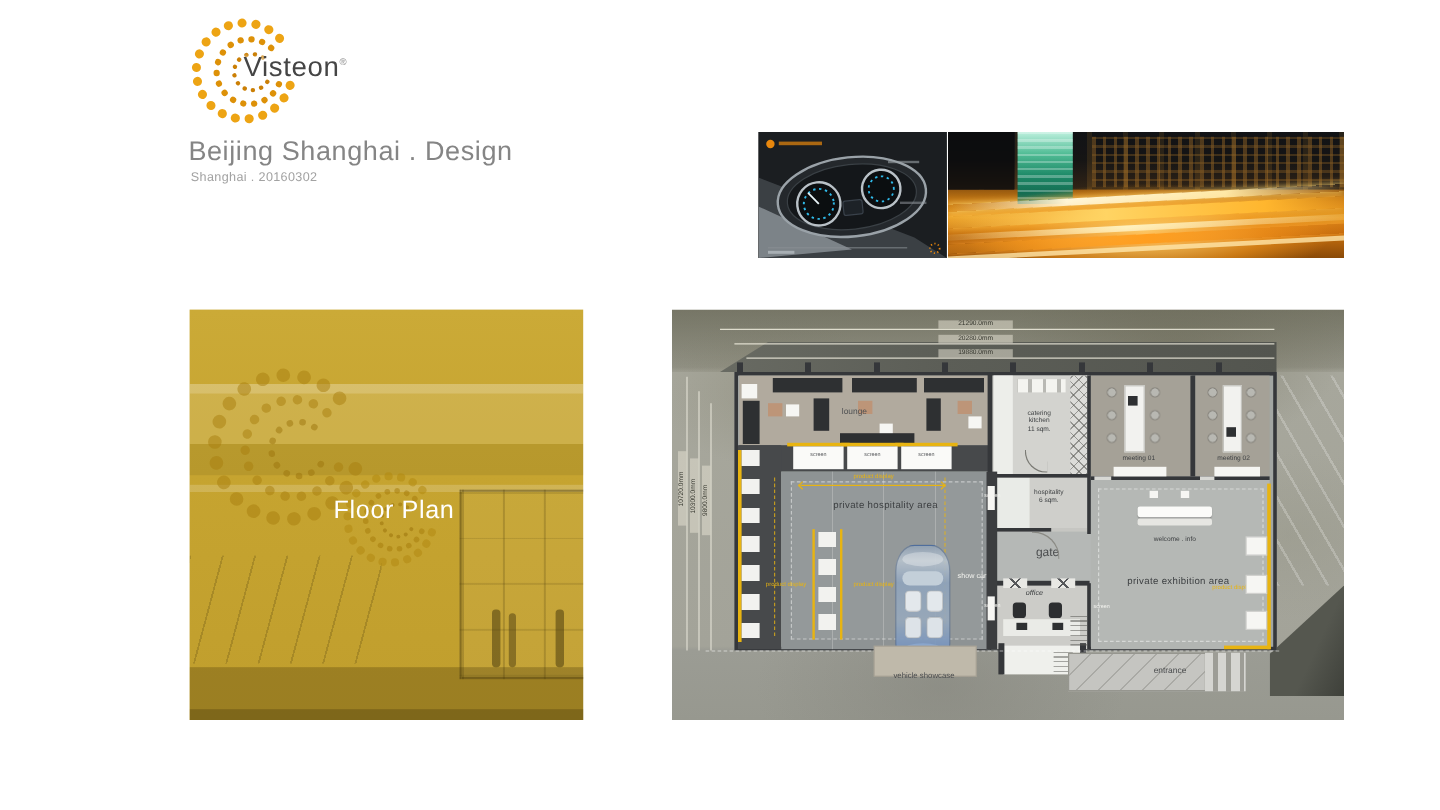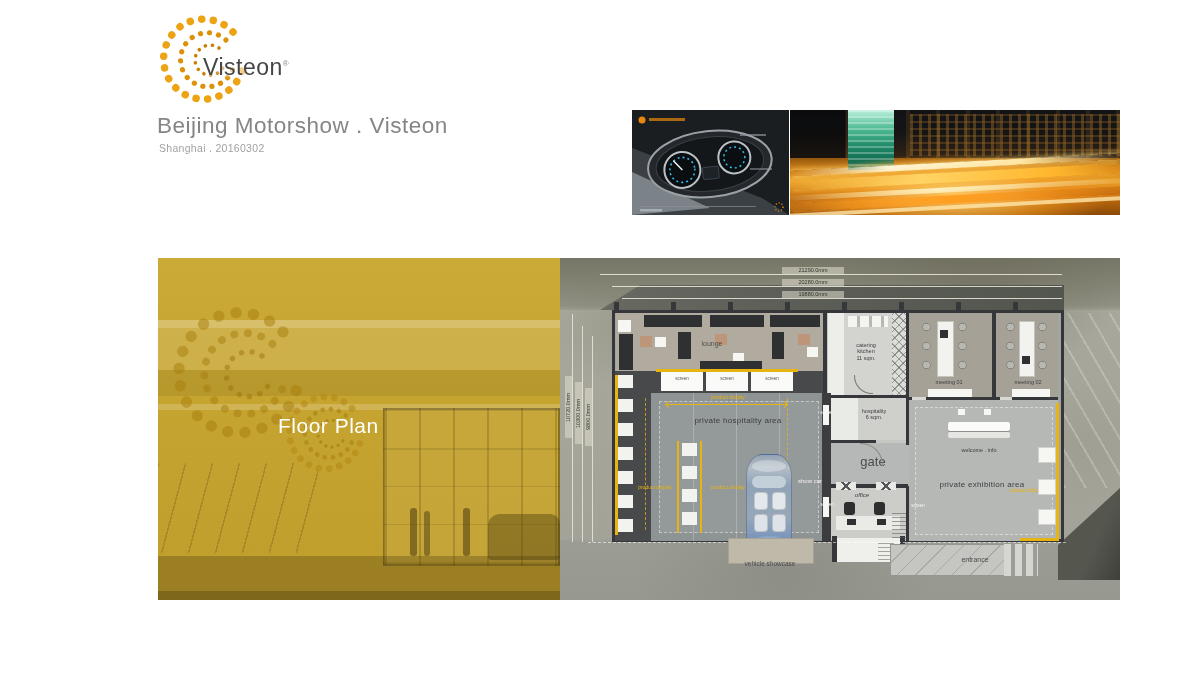--- a/index.html
+++ b/index.html
@@ -27,24 +27,24 @@
 
 <div class="slide">
 
   <svg class="abs" style="left:153px;top:6px;" width="100" height="100" viewBox="0 0 100 100">
     <g fill="none" stroke-linecap="round">
       <path d="M80,26 A40,40 0 1 0 90,60" stroke="#eda414" stroke-width="7.5" stroke-dasharray="0.1 11.5"></path>
       <path d="M73,34 A27,27 0 1 0 81,59" stroke="#dd9108" stroke-width="5.2" stroke-dasharray="0.1 9"></path>
       <path d="M66,42 A15,15 0 1 0 72,56" stroke="#cb7f05" stroke-width="3.6" stroke-dasharray="0.1 7"></path>
     </g>
   </svg>
-  <div class="abs" style="left:203px;top:54px;font-size:23px;color:#454545;letter-spacing:.5px;text-shadow:0 0 4px #fff,0 0 4px #fff;">
+  <div class="abs" style="left:203px;top:42px;font-size:23px;color:#454545;letter-spacing:.5px;text-shadow:0 0 4px #fff,0 0 4px #fff;">
     <span>Visteon</span><sup style="font-size:8px;color:#8a8a8a;">®</sup>
   </div>
-  <div class="abs title" style="left:157px;top:113px;font-size:22.5px;color:#858585;">Beijing Motorshow . Visteon</div>
+  <div class="abs title" style="left:157px;top:113px;font-size:22.5px;color:#858585;">Beijing Shanghai . Design</div>
   <div class="abs" style="left:159px;top:142px;font-size:10.5px;color:#a2a2a2;letter-spacing:.3px;">Shanghai . 20160302</div>
 
   <div class="abs" style="left:632px;top:110px;width:157px;height:105px;overflow:hidden;background:#1b1e21;">
     <svg width="157" height="105" viewBox="0 0 157 105">
       <rect width="157" height="105" fill="#1b1e21"></rect>
       <polygon points="0,38 130,88 157,105 0,105" fill="#565c62" opacity=".55"></polygon>
       <polygon points="0,62 78,98 0,105" fill="#8d949a" opacity=".8"></polygon>
       <g transform="rotate(-6 78 55)">
         <ellipse cx="78" cy="54" rx="62" ry="33" fill="#24282c" stroke="#9aa2a8" stroke-width="2"></ellipse>
         <ellipse cx="78" cy="54" rx="54" ry="27" fill="#14171a" stroke="#3a4045" stroke-width="1"></ellipse>
@@ -69,21 +69,21 @@
     <div class="abs" style="left:58px;top:0;width:46px;height:60px;background:repeating-linear-gradient(180deg,rgba(255,255,255,.28) 0 2px,rgba(255,255,255,0) 2px 6px),linear-gradient(180deg,#bdf0de 0%,#52bd96 30%,#1e8a68 60%,#0d5c46 100%);"></div>
     <div class="abs" style="left:120px;top:4px;width:210px;height:42px;opacity:.5;background:repeating-linear-gradient(90deg,rgba(240,160,50,.55) 0 3px,rgba(0,0,0,0) 3px 9px),repeating-linear-gradient(180deg,rgba(240,160,50,.4) 0 2px,rgba(0,0,0,0) 2px 7px);"></div>
     <div class="abs" style="left:0;top:38px;width:330px;height:67px;background:radial-gradient(60% 80% at 50% 70%,rgba(255,215,120,.95),rgba(240,150,30,.6) 50%,rgba(240,150,30,0) 78%);"></div>
     <div class="abs" style="left:0;top:52px;width:330px;height:6px;transform:skewY(-3deg);background:linear-gradient(90deg,rgba(255,246,216,0),#fff6d8 30%,#ffe9a8 70%,rgba(255,233,168,0));box-shadow:0 0 6px rgba(255,220,120,.9);"></div>
     <div class="abs" style="left:0;top:62px;width:330px;height:10px;transform:skewY(-3deg);background:linear-gradient(90deg,rgba(255,200,80,.2),#ffd463 40%,#ffb62e 80%,rgba(255,170,40,.3));box-shadow:0 0 8px rgba(255,190,70,.8);"></div>
     <div class="abs" style="left:0;top:77px;width:330px;height:5px;transform:skewY(-3deg);background:linear-gradient(90deg,rgba(255,241,192,.1),#fff1c0 45%,rgba(255,241,192,.15));"></div>
     <div class="abs" style="left:0;top:85px;width:330px;height:8px;transform:skewY(-3deg);background:linear-gradient(90deg,rgba(255,160,40,.3),#ff9e1f 50%,rgba(200,100,10,.4));box-shadow:0 0 6px rgba(255,160,50,.8);"></div>
     <div class="abs" style="left:0;top:95px;width:330px;height:4px;transform:skewY(-3deg);background:rgba(255,230,170,.8);"></div>
   </div>
 
-  <div class="abs" style="left:158px;top:258px;width:402px;height:342px;overflow:hidden;background:linear-gradient(180deg,#cbaa37 0%,#c6a430 40%,#c09e2d 100%);">
+  <div class="abs" style="left:158px;top:258px;width:328px;height:342px;overflow:hidden;background:linear-gradient(180deg,#cbaa37 0%,#c6a430 40%,#c09e2d 100%);">
     <div class="abs" style="left:0;top:62px;width:402px;height:8px;background:rgba(255,255,255,.28);"></div>
     <div class="abs" style="left:0;top:70px;width:402px;height:42px;background:rgba(255,255,255,.12);"></div>
     <div class="abs" style="left:0;top:112px;width:402px;height:26px;background:rgba(60,45,5,.10);"></div>
     <div class="abs" style="left:0;top:146px;width:402px;height:6px;background:rgba(255,255,255,.18);"></div>
     <div class="abs" style="left:0;top:205px;width:160px;height:90px;background:repeating-linear-gradient(105deg,rgba(70,55,10,.22) 0 1.5px,rgba(0,0,0,0) 1.5px 26px);"></div>
     <div class="abs" style="left:225px;top:150px;width:177px;height:158px;border:2px solid rgba(70,55,10,.35);box-sizing:border-box;background:repeating-linear-gradient(90deg,rgba(70,55,10,.22) 0 2px,rgba(0,0,0,0) 2px 34px),repeating-linear-gradient(180deg,rgba(70,55,10,.15) 0 1.5px,rgba(0,0,0,0) 1.5px 38px),rgba(255,255,255,.05);"></div>
     <div class="abs" style="left:252px;top:250px;width:7px;height:48px;border-radius:3px;background:rgba(75,60,15,.55);"></div>
     <div class="abs" style="left:266px;top:253px;width:6px;height:45px;border-radius:3px;background:rgba(75,60,15,.5);"></div>
     <div class="abs" style="left:305px;top:250px;width:7px;height:48px;border-radius:3px;background:rgba(75,60,15,.55);"></div>
     <div class="abs" style="left:330px;top:256px;width:72px;height:46px;border-radius:12px 10px 4px 4px;background:rgba(80,66,16,.45);"></div>
@@ -231,21 +231,21 @@
       <div class="abs" style="left:7px;top:90px;width:32px;height:10px;border-radius:50%;background:#8aa6cc;"></div>
       <div class="abs" style="left:4px;top:98px;width:38px;height:13px;border-radius:8px;background:#4c7ccb;opacity:.9;"></div>
     </div>
     <div class="lbl wlbl" style="left:238px;top:220px;width:44px;font-size:6px;text-align:left;">show car</div>
 
     <div class="lbl pre" style="left:284px;top:84px;width:44px;font-size:5.5px;color:#3c3f41;">catering
 kitchen
 11 sqm.</div>
     <div class="lbl pre" style="left:292px;top:150px;width:44px;font-size:5.5px;color:#3c3f41;">hospitality
 6 sqm.</div>
-    <div class="lbl" style="left:288px;top:197px;width:50px;font-size:13px;color:#4a4c4e;">gate</div>
+    <div class="lbl" style="left:288px;top:197px;width:50px;font-size:10px;color:#4a4c4e;">gate</div>
     <div class="lbl" style="left:280px;top:234px;width:44px;font-size:6px;font-style:italic;color:#3c3f41;">office</div>
     <div class="abs" style="left:284px;top:244px;width:11px;height:13px;border-radius:3px;background:#2c2e30;"></div>
     <div class="abs" style="left:314px;top:244px;width:11px;height:13px;border-radius:3px;background:#2c2e30;"></div>
     <div class="abs" style="left:276px;top:258px;width:64px;height:14px;background:#eaebe7;"></div>
     <div class="dark" style="left:287px;top:261px;width:9px;height:6px;"></div>
     <div class="dark" style="left:317px;top:261px;width:9px;height:6px;"></div>
     <div class="abs" style="left:332px;top:254px;width:14px;height:26px;background:repeating-linear-gradient(0deg,rgba(90,90,86,.55) 0 1px,rgba(0,0,0,0) 1px 4px);"></div>
     <div class="abs" style="left:294px;top:117px;width:18px;height:18px;border-left:1px solid #7a7a74;border-bottom:1px solid #7a7a74;border-radius:0 0 0 18px;"></div>
     <div class="abs" style="left:300px;top:185px;width:22px;height:22px;border-right:1px solid #8a8a84;border-top:1px solid #8a8a84;border-radius:0 22px 0 0;"></div>
 

